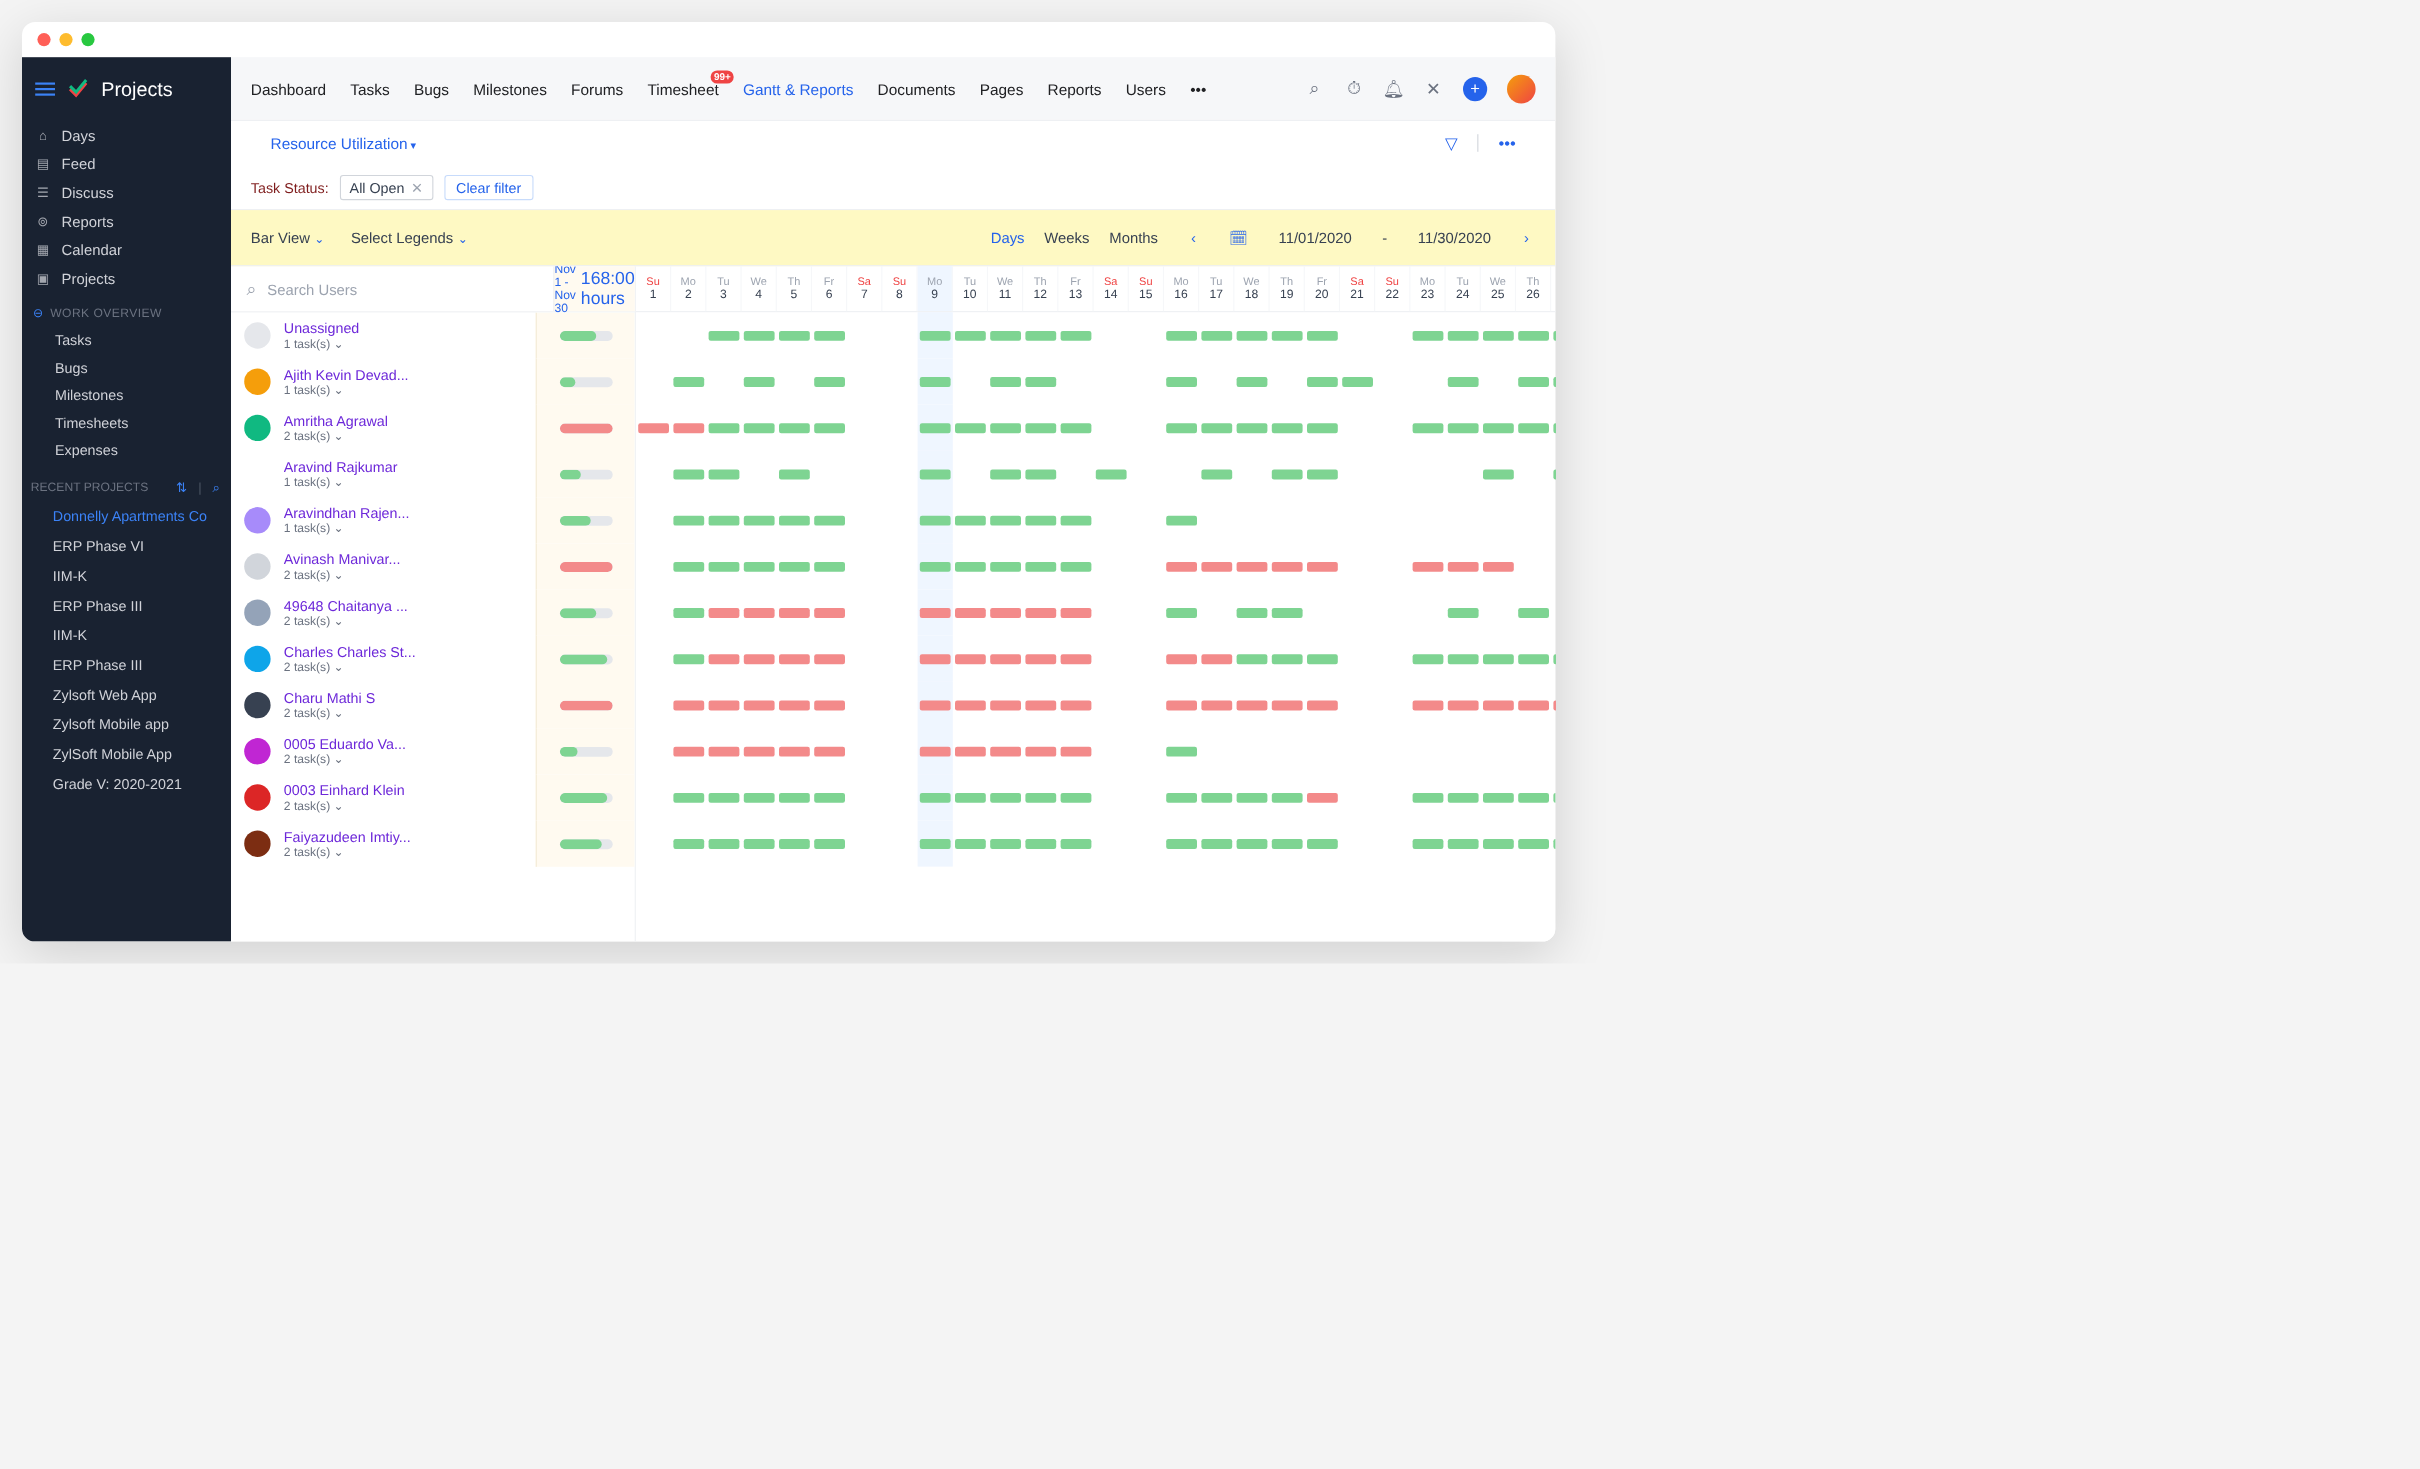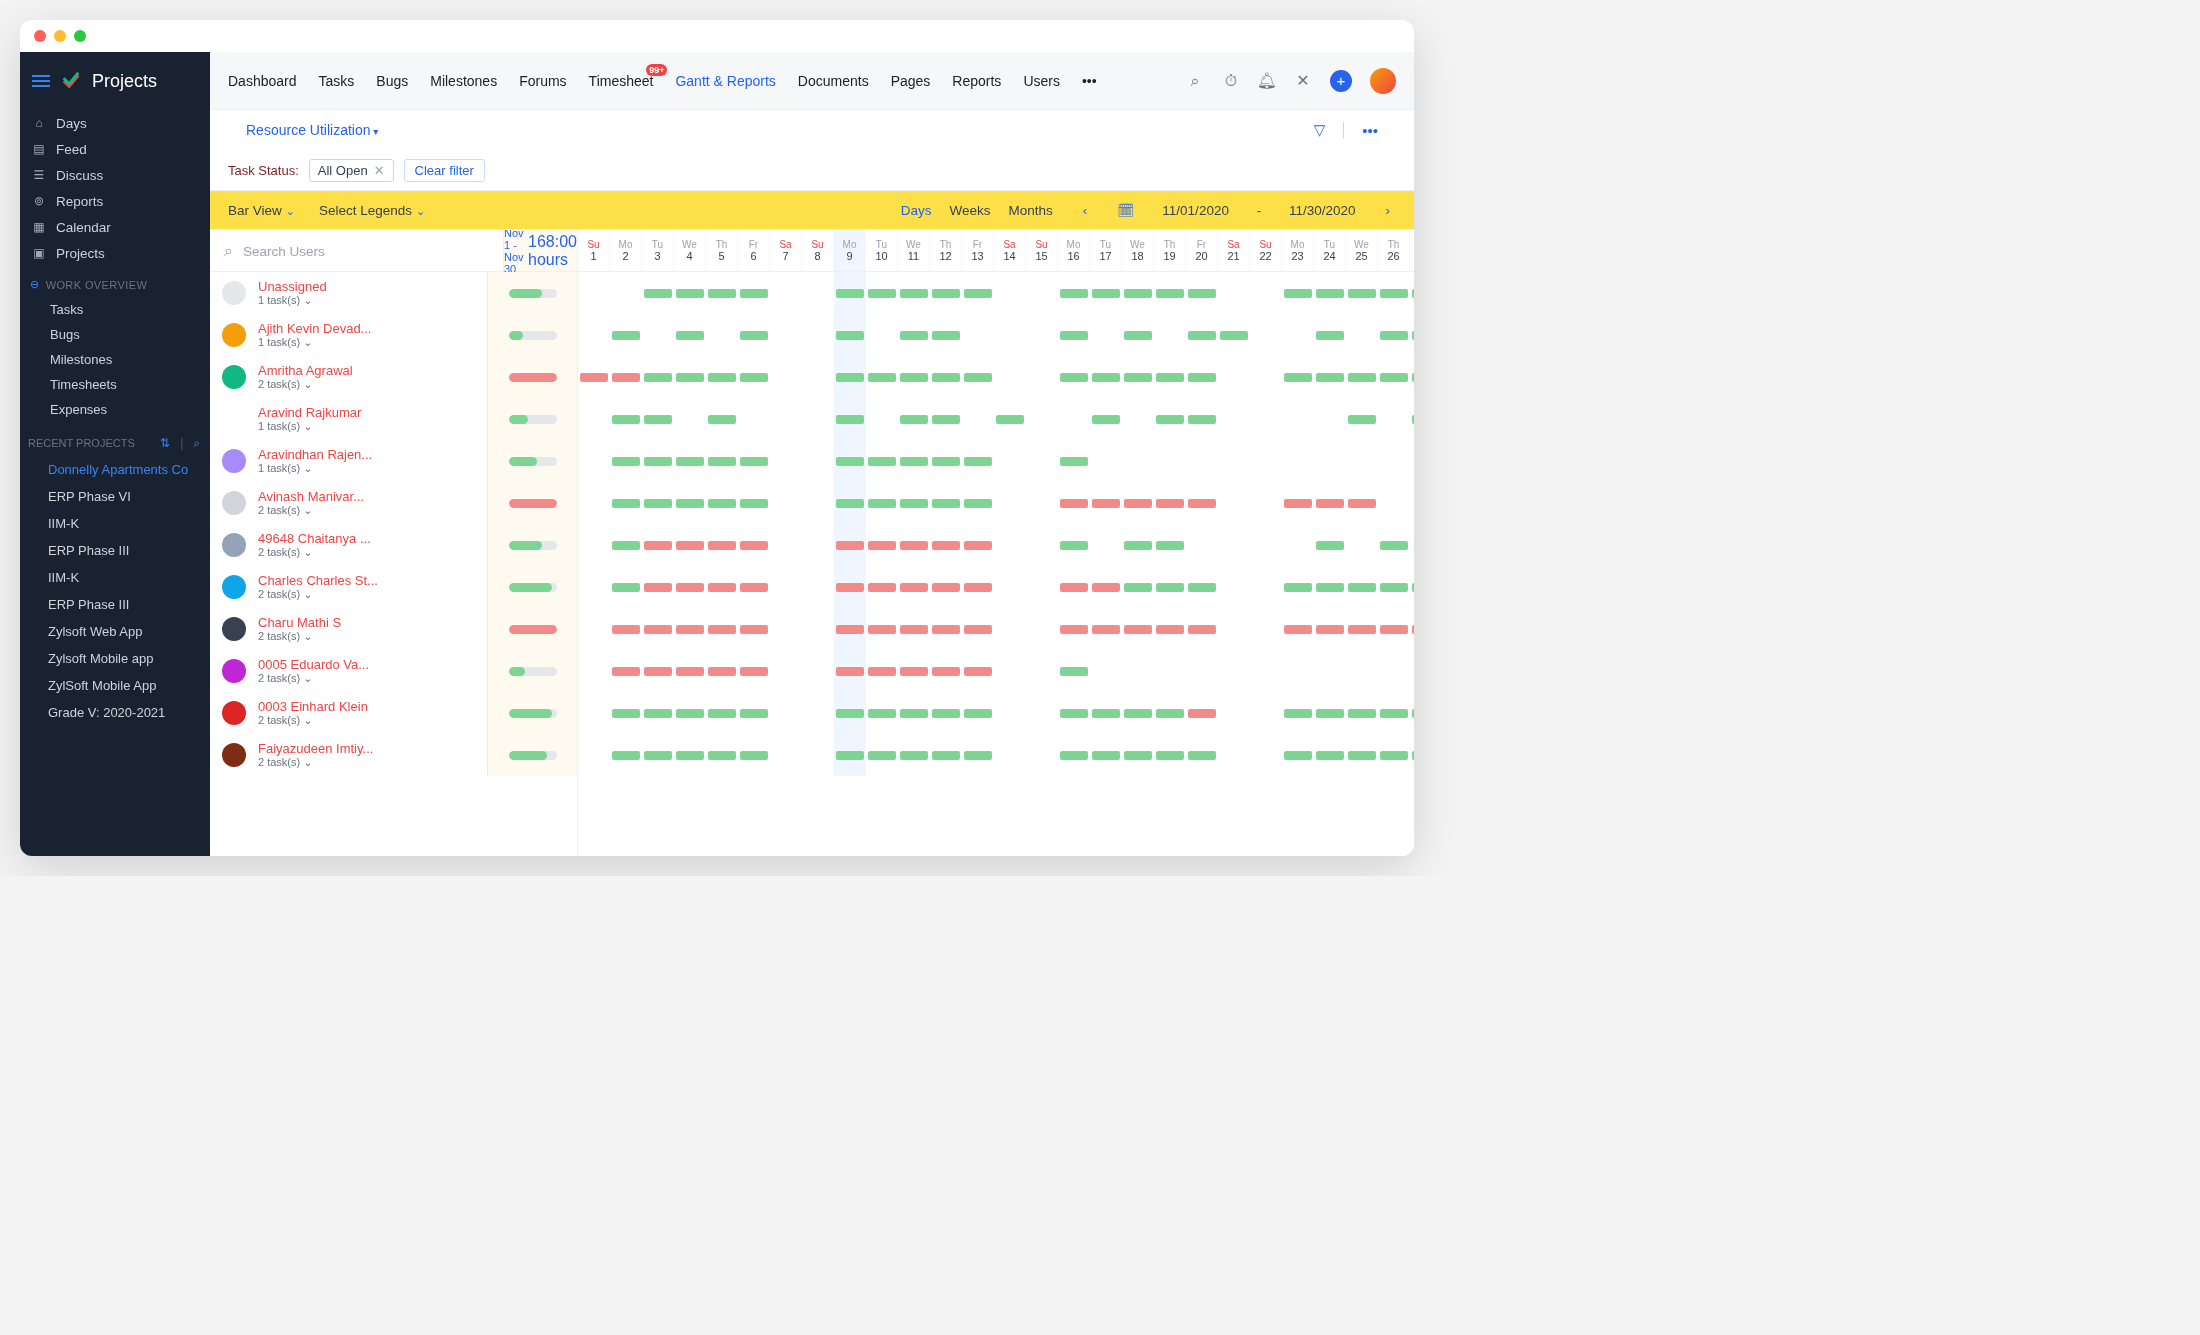--- a/index.html
+++ b/index.html
@@ -38,21 +38,21 @@
 .subhdr-title { color:#2563eb; font-size:14px; }
 .subhdr-title::after { content:' ▾'; font-size:10px; }
 .subhdr-sp { flex:1; }
 .subhdr-ic { color:#2563eb; margin-left:18px; cursor:pointer; font-size:15px; }
 .divider-v { width:1px; height:16px; background:#d1d5db; margin-left:18px; }
 .filterrow { height:40px; display:flex; align-items:center; padding:0 18px; gap:10px; font-size:13px; }
 .fr-label { color:#7f1d1d; }
 .fr-chip { border:1px solid #d1d5db; padding:3px 8px; border-radius:3px; display:flex; align-items:center; gap:6px; color:#374151; }
 .fr-chip-x { color:#9ca3af; cursor:pointer; }
 .fr-clear { color:#2563eb; border:1px solid #c7dbfb; padding:3px 10px; border-radius:3px; cursor:pointer; }
-.toolbar { height:40px; background:#fde047; border-top:1px solid #eef0f3; border-bottom:1px solid #eef0f3; display:flex; align-items:center; padding:16px 18px; gap:24px; font-size:13.5px; }
+.toolbar { height:52px; background:#fef9c3; border-top:1px solid #eef0f3; border-bottom:1px solid #eef0f3; display:flex; align-items:center; padding:16px 18px; gap:24px; font-size:13.5px; }
 .tl-dd { color:#374151; cursor:pointer; }
 .tl-dd::after { content:' '; }
 .chev { color:#2563eb; font-size:11px; margin-left:4px; }
 .tl-sp { flex:1; }
 .tl-scale span { color:#374151; cursor:pointer; margin-left:18px; }
 .tl-scale span.active { color:#2563eb; }
 .tl-nav { color:#2563eb; cursor:pointer; padding:0 6px; }
 .tl-date { color:#374151; }
 .tl-cal { color:#2563eb; margin-right:4px; }
 .grid { flex:1; display:flex; min-height:0; overflow:hidden; }
@@ -62,21 +62,21 @@
 .search-row input::placeholder { color:#9ca3af; }
 .left-summary { width:74px; display:flex; flex-direction:row; align-items:center; justify-content:center; font-size:11px; border-left:1px solid #eef0f3; }
 .period-hdr { height:42px; display:flex; border-bottom:1px solid #eef0f3; }
 .period-hdr .users-hdr { flex:1; }
 .period-range { color:#2563eb; font-weight:500; }
 .period-hours { color:#2563eb; font-size:16px; }
 .user-rows { flex:1; overflow-y:auto; }
 .user-row { height:42px; display:flex; align-items:center; padding-left:12px; }
 .u-avatar { width:24px; height:24px; border-radius:12px; background:#d1d5db; margin-right:12px; flex-shrink:0; }
 .u-info { flex:1; min-width:0; }
-.u-name { font-size:13px; color:#ef4444; white-space:nowrap; overflow:hidden; text-overflow:ellipsis; max-width:130px; }
+.u-name { font-size:13px; color:#6d28d9; white-space:nowrap; overflow:hidden; text-overflow:ellipsis; max-width:130px; }
 .u-tasks { font-size:11px; color:#6b7280; }
 .u-tasks::after { content:' ⌄'; color:#6b7280; }
 .u-bar-cell { width:90px; display:flex; align-items:center; justify-content:center; background:#fffaf0; align-self:stretch; border-left:1px solid #f3ead5; }
 .mini-bar { width:48px; height:9px; border-radius:5px; background:#e5e7eb; overflow:hidden; }
 .mini-bar-fill { height:100%; border-radius:5px; }
 .right-col { flex:1; overflow-x:auto; }
 .cal-hdr { height:42px; display:flex; border-bottom:1px solid #eef0f3; }
 .day-cell { width:32px; flex-shrink:0; display:flex; flex-direction:column; align-items:center; justify-content:center; font-size:10px; border-right:1px solid #f6f7f9; }
 .day-cell.today { background:#eff6ff; }
 .day-name { color:#9ca3af; }

